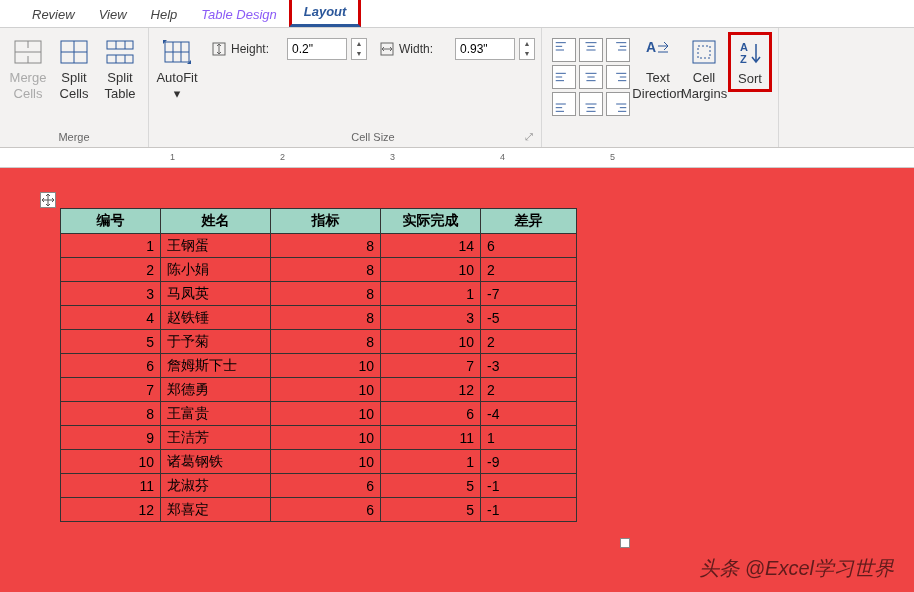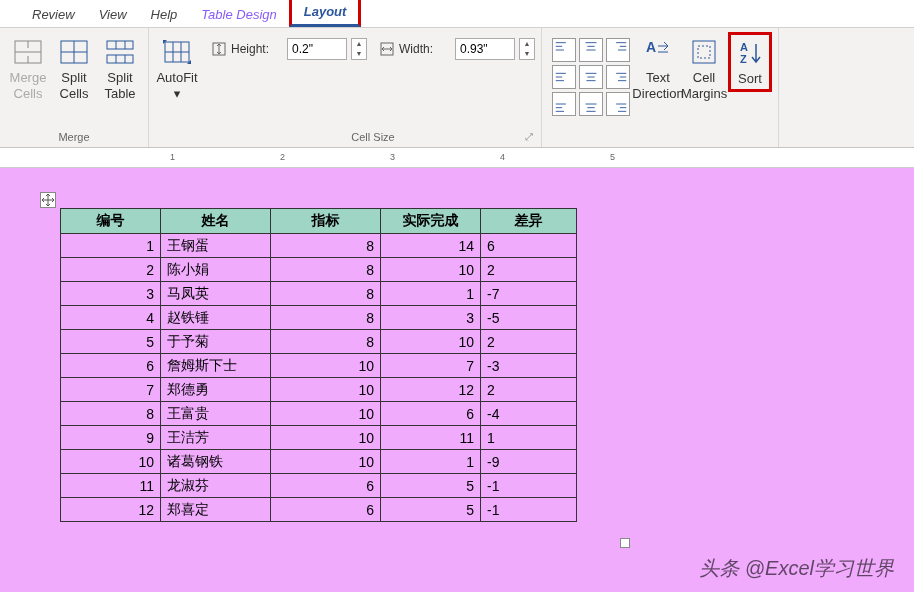--- a/index.html
+++ b/index.html
@@ -36,21 +36,21 @@
     
     .align-grid { display: grid; grid-template-columns: repeat(3, 24px); grid-template-rows: repeat(3, 24px); gap: 3px; padding: 6px 4px; }
     .align-cell { border: 1px solid #999; background: #fff; cursor: pointer; position: relative; }
     .align-cell svg { width: 100%; height: 100%; }
     
     
     .ruler { height: 20px; background: #fff; border-bottom: 1px solid #ccc; position: relative; font-size: 9px; color: #666; overflow: hidden; }
     .ruler-mark { position: absolute; top: 4px; }
     
     
-    .doc-area { background: #f0abfc; padding: 30px 0 0 40px; position: relative; height: 424px; }
+    .doc-area { background: #ef4444; padding: 30px 0 0 40px; position: relative; height: 424px; }
     .move-handle { position: absolute; left: 40px; top: 24px; width: 16px; height: 16px; border: 1px solid #888; background: #fff; display: flex; align-items: center; justify-content: center; cursor: move; }
     
     .word-table { border-collapse: collapse; margin-left: 20px; margin-top: 10px; }
     .word-table th { background: #9fd5c5; border: 1px solid #333; padding: 3px 8px; font-size: 14px; font-weight: bold; text-align: center; }
     .word-table td { border: 1px solid #333; padding: 2px 6px; font-size: 14px; height: 24px; }
     .col-num { width: 100px; text-align: right; }
     .col-name { width: 110px; text-align: left; }
     .col-target { width: 110px; text-align: right; }
     .col-actual { width: 100px; text-align: right; }
     .col-diff { width: 96px; text-align: left; }

